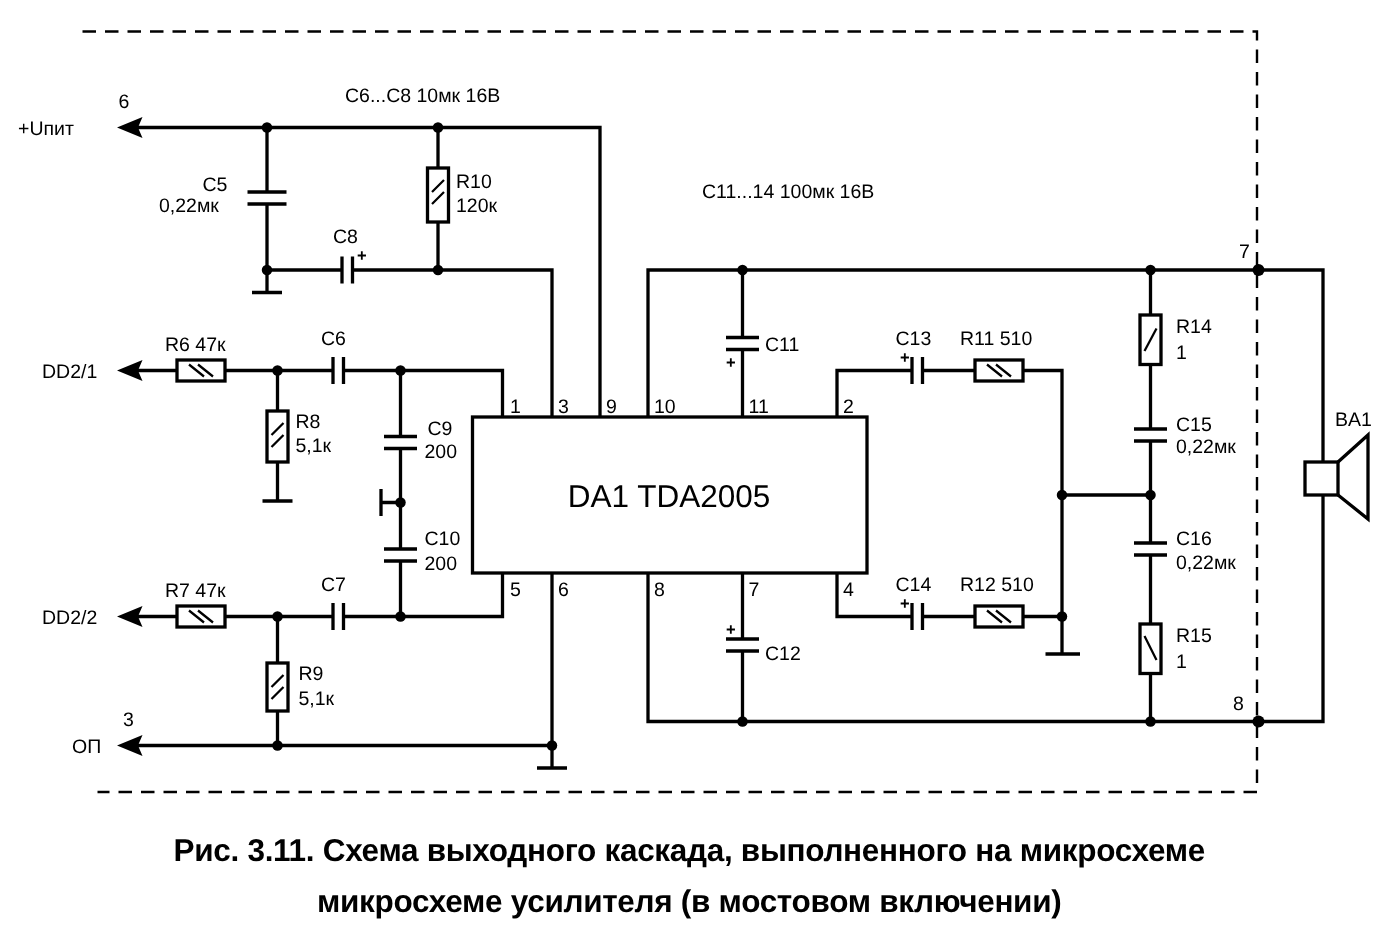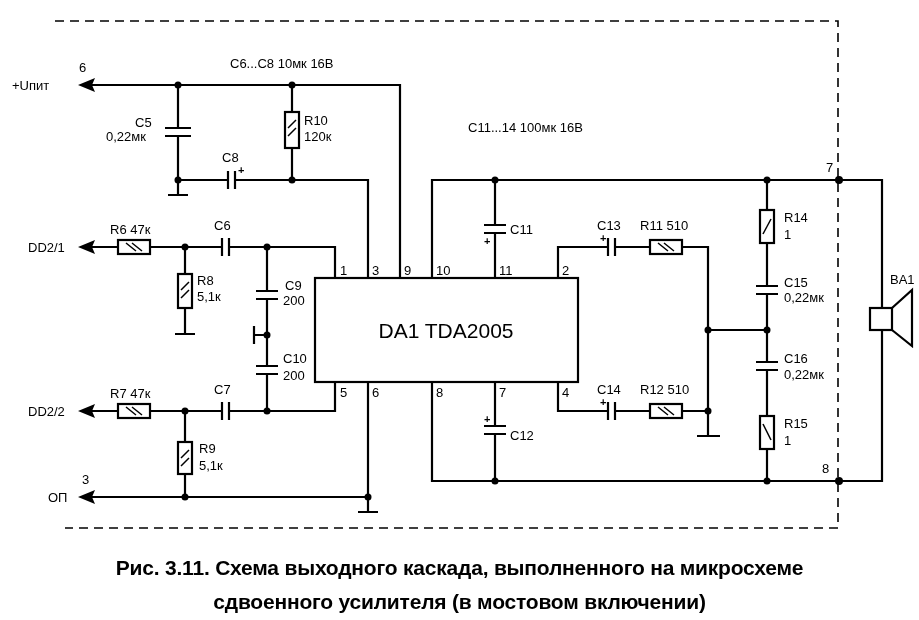--- a/index.html
+++ b/index.html
@@ -225,13 +225,13 @@
   </g>
 
   <g>
     <rect class="w" x="870" y="308" width="22" height="22"></rect>
     <path class="w" d="M892 308 L912 290 V346 L892 330"></path>
     <text class="lbl" x="890" y="284">BA1</text>
   </g>
 </svg>
 
 <div class="caption cap1">Рис. 3.11. Схема выходного каскада, выполненного на микросхеме</div>
-<div class="caption cap2">сдвоенного усилителя (в мостовом включении)</div>
+<div class="caption cap2">микросхеме усилителя (в мостовом включении)</div>
 
 </body></html>

